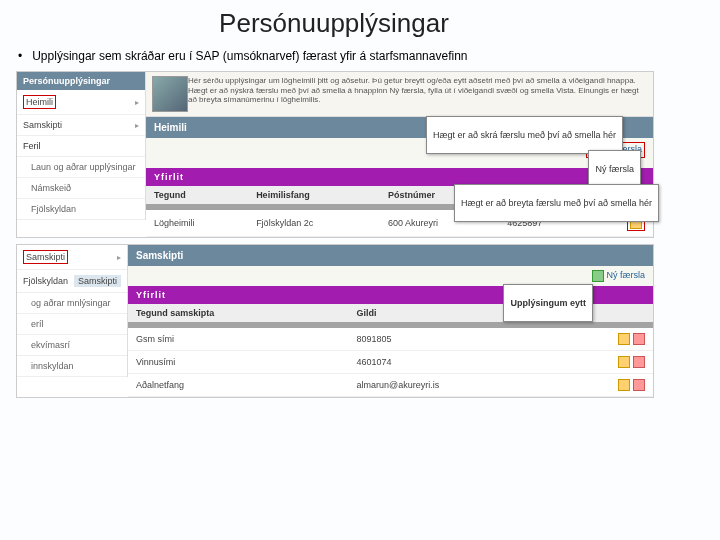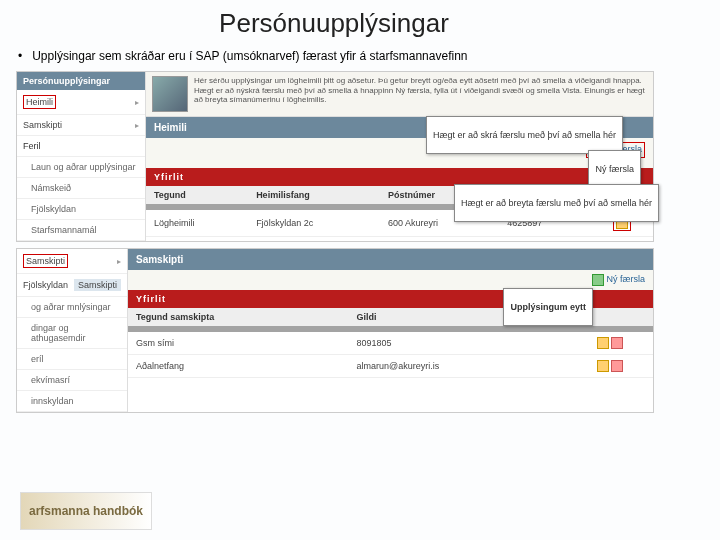--- a/index.html
+++ b/index.html
@@ -9,38 +9,38 @@
 .bullet .dot{color:#000;margin-right:10px}
 .app{margin:2px 14px 0 16px;border:1px solid #ccc;background:#fff;font-size:9px;color:#333}
 .app-row{display:flex;align-items:flex-start}
 .sidebar{width:128px;background:#fff;border-right:1px solid #ddd}
 .sb-hdr{background:#6c889c;color:#fff;padding:4px 6px;font-weight:bold;font-size:9px}
 .sb-item{padding:5px 6px;border-bottom:1px solid #eee;display:flex;justify-content:space-between;align-items:center;font-size:9px;color:#444}
 .sb-item.sub{padding-left:14px;color:#666}
 .sb-item.cat{color:#333;font-weight:normal}
 .chev{color:#999;font-size:8px}
 .main{flex:1}
-.intro{display:flex;gap:6px;padding:4px 6px;background:#f6f5f0;border-bottom:1px solid #ddd}
+.intro{display:flex;padding:4px 6px;background:#f6f5f0;border-bottom:1px solid #ddd}
 .intro .pic{width:34px;height:34px;background:linear-gradient(135deg,#8aa 0%,#567 100%);border:1px solid #999}
 .intro .txt{flex:1;font-size:8px;color:#555;line-height:1.2}
 .section-hdr{background:#6c889c;color:#fff;padding:5px 8px;font-weight:bold;font-size:10px}
 .new-row{background:#f7f7f2;padding:4px 8px;text-align:right;position:relative}
 .tt{position:absolute;background:#fff;border:1px solid #888;box-shadow:1px 1px 3px rgba(0,0,0,.3);padding:13px 6px;font-size:9px;color:#333;white-space:nowrap}
 .tt1{right:30px;top:-22px}
 .tt1b{right:12px;bottom:-20px}
 .ic{display:inline-block;width:10px;height:10px;vertical-align:middle}
 .ic-new{background:#8c8;border:1px solid #393}
 .ic-edit{background:#ffd070;border:1px solid #c90}
 .ic-del{background:#f99;border:1px solid #c55}
 .link{color:#2a6496}
-.sub-hdr{background:#b91c1c;color:#fff;padding:4px 8px;font-size:9px;font-weight:bold;letter-spacing:1px}
+.sub-hdr{background:#a21caf;color:#fff;padding:4px 8px;font-size:9px;font-weight:bold;letter-spacing:1px}
 .tbl{width:100%;border-collapse:collapse}
 .tbl th{text-align:left;font-size:9px;color:#333;padding:4px 8px;border-bottom:6px solid #a3a3a3;background:#eee}
 .tbl td{font-size:9px;color:#444;padding:5px 8px;border-bottom:1px solid #eee}
-.tbl td.act{text-align:center;white-space:nowrap}
+.tbl td.act{text-align:right;white-space:nowrap}
 .redbox{border:1.5px solid #c00;display:inline-block;padding:1px 2px}
 
 .app2{margin:6px 14px 0 16px;border:1px solid #ccc;background:#fff;font-size:9px}
 .logo{position:absolute;left:20px;bottom:10px;width:130px;height:36px;background:linear-gradient(90deg,#e3d7b8 0%,#fff 100%);display:flex;align-items:center;justify-content:center;color:#7a6a40;font-size:12px;font-weight:bold;border:1px solid #ddd}
 .tt-del{right:60px;top:-20px}
 .tt-ed{right:10px;bottom:-18px}
 </style>
 </head>
 <body>
 <div class="slide">
@@ -64,23 +64,20 @@
             <span>Feril</span>
           </div>
    <div class="sb-item sub">
             <span>Laun og aðrar upplýsingar</span>
           </div>
    <div class="sb-item sub">
             <span>Námskeið</span>
           </div>
    <div class="sb-item sub">
             <span>Fjölskyldan</span>
-          </div>
-   <div class="sb-item sub">
-            <span>Starfsmannamál</span>
           </div>
   </div>
   <div class="main">
    <div class="intro">
      <div class="pic"></div>
      <div class="txt">Hér sérðu upplýsingar um lögheimili þitt og aðsetur. Þú getur breytt og/eða eytt aðsetri með því að smella á viðeigandi hnappa. Hægt er að nýskrá færslu með því að smella á hnappinn Ný færsla, fylla út í viðeigandi svæði og smella Vista. Einungis er hægt að breyta símanúmerinu í lögheimilis.</div>
    </div>
    <div class="section-hdr">Heimili</div>
    <div class="new-row" style="position:relative;height:22px">
      <div class="tt tt1">Hægt er að skrá færslu með því að smella hér</div>
@@ -121,23 +118,20 @@
             <span class="chev">▸</span>
           </div>
    <div class="sb-item">
             <span>Fjölskyldan</span> 
             <span style="background:#dce6ee;padding:1px 4px">Samskipti</span>
           </div>
    <div class="sb-item sub">
             <span>og aðrar mnlýsingar</span>
           </div>
    <div class="sb-item sub">
-            <span>dingar og athugasemdir</span>
-          </div>
-   <div class="sb-item sub">
             <span>eríl</span>
           </div>
    <div class="sb-item sub">
             <span>ekvímasrí</span>
           </div>
    <div class="sb-item sub">
             <span>innskyldan</span>
           </div>
   </div>
   <div class="main">
@@ -154,25 +148,29 @@
       <th style="width:70px;position:relative">
         <div class="tt tt-del">Upplýsingum eytt</div>
       </th>
     </tr>
     <tr>
                 <td>Gsm sími</td>
                 <td>8091805</td>
                 <td class="act"><span class="ic ic-edit"></span> <span class="ic ic-del"></span></td>
               </tr>
     <tr>
+                <td>Vinnusími</td>
+                <td>4601074</td>
+                <td class="act"><span class="ic ic-edit"></span> <span class="ic ic-del"></span></td>
+              </tr>
+    <tr>
                 <td>Aðalnetfang</td>
                 <td>almarun@akureyri.is</td>
                 <td class="act"><span class="ic ic-edit"></span> <span class="ic ic-del"></span></td>
               </tr>
    </tbody>
           </table>
   </div>
  </div>
 </div>
 
-<div class="logo">arfsmanna handbók</div>
 
 </div>
 
 </body></html>

